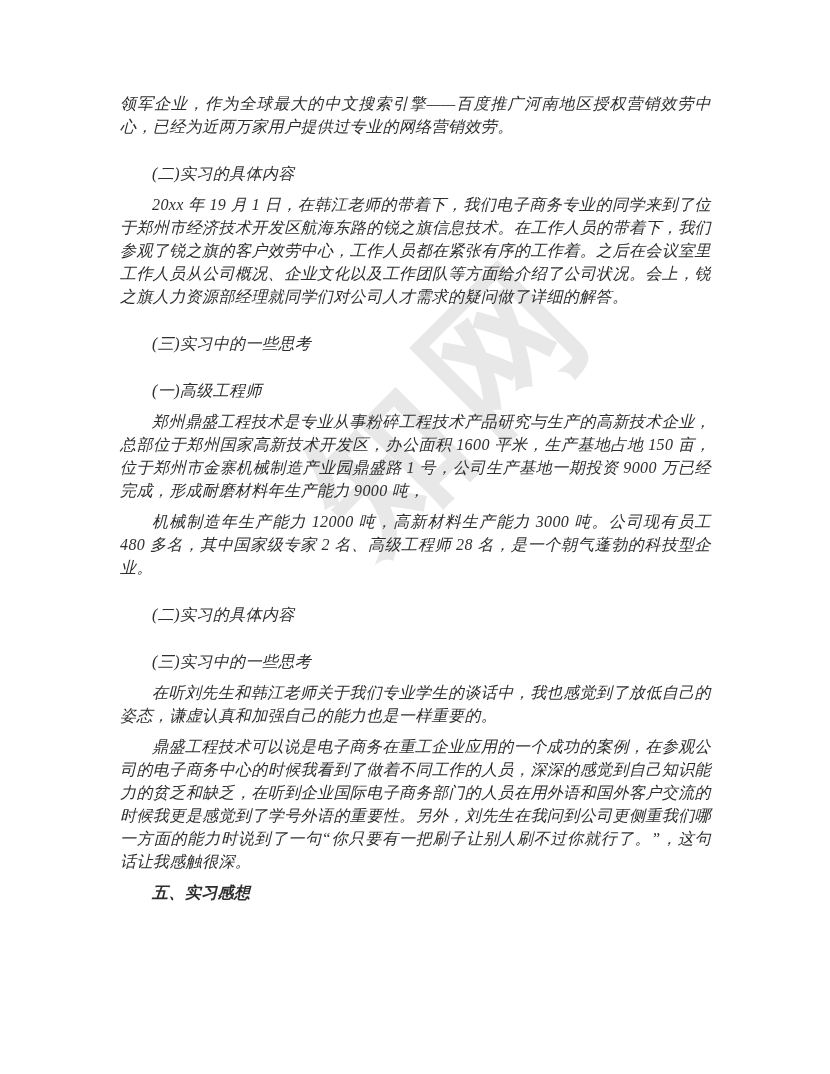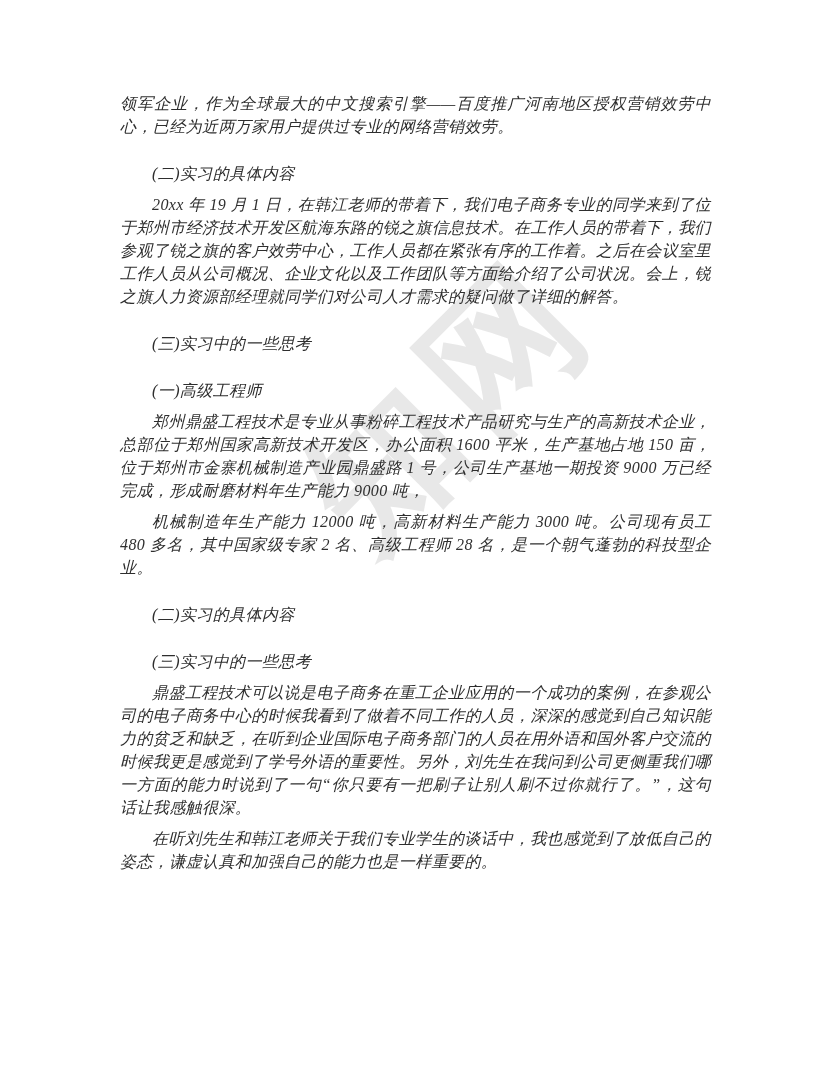--- a/index.html
+++ b/index.html
@@ -67,16 +67,17 @@
   <div class="content" id="doc-body">
       <p class="p cont">领军企业，作为全球最大的中文搜索引擎——百度推广河南地区授权营销效劳中心，已经为近两万家用户提供过专业的网络营销效劳。</p>
       <p class="h3">(二)实习的具体内容</p>
       <p class="p">20xx 年 19 月 1 日，在韩江老师的带着下，我们电子商务专业的同学来到了位于郑州市经济技术开发区航海东路的锐之旗信息技术。在工作人员的带着下，我们参观了锐之旗的客户效劳中心，工作人员都在紧张有序的工作着。之后在会议室里工作人员从公司概况、企业文化以及工作团队等方面给介绍了公司状况。会上，锐之旗人力资源部经理就同学们对公司人才需求的疑问做了详细的解答。</p>
       <p class="h3">(三)实习中的一些思考</p>
       <p class="h3">(一)高级工程师</p>
       <p class="p">郑州鼎盛工程技术是专业从事粉碎工程技术产品研究与生产的高新技术企业，总部位于郑州国家高新技术开发区，办公面积 1600 平米，生产基地占地 150 亩，位于郑州市金寨机械制造产业园鼎盛路 1 号，公司生产基地一期投资 9000 万已经完成，形成耐磨材料年生产能力 9000 吨，</p>
       <p class="p">机械制造年生产能力 12000 吨，高新材料生产能力 3000 吨。公司现有员工 480 多名，其中国家级专家 2 名、高级工程师 28 名，是一个朝气蓬勃的科技型企业。</p>
       <p class="h3">(二)实习的具体内容</p>
       <p class="h3">(三)实习中的一些思考</p>
+      <p class="p">在听刘先生和韩江老师关于我们专业学生的谈话中，我也感觉到了放低自己的姿态，谦虚认真和加强自己的能力也是一样重要的。</p>
       <p class="p">鼎盛工程技术可以说是电子商务在重工企业应用的一个成功的案例，在参观公司的电子商务中心的时候我看到了做着不同工作的人员，深深的感觉到自己知识能力的贫乏和缺乏，在听到企业国际电子商务部门的人员在用外语和国外客户交流的时候我更是感觉到了学号外语的重要性。另外，刘先生在我问到公司更侧重我们哪一方面的能力时说到了一句“你只要有一把刷子让别人刷不过你就行了。”，这句话让我感触很深。</p>
-      <p class="p">在听刘先生和韩江老师关于我们专业学生的谈话中，我也感觉到了放低自己的姿态，谦虚认真和加强自己的能力也是一样重要的。</p>
+      <p class="h2">五、实习感想</p>
     </div>
 </div>
 
 </body></html>

